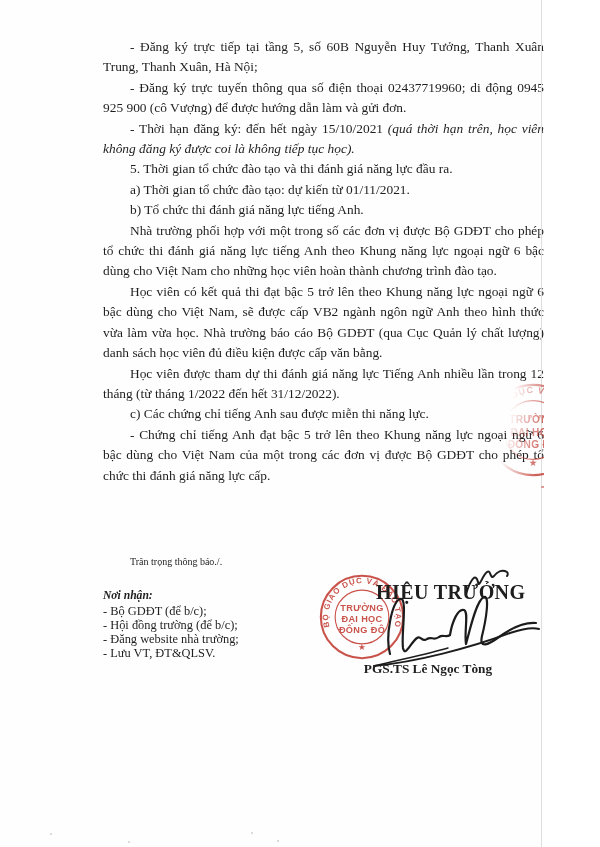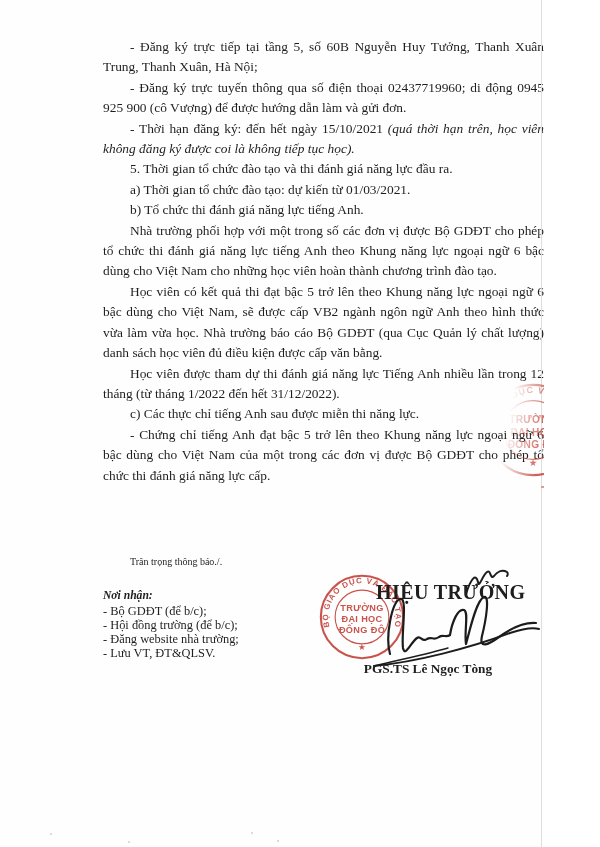--- a/index.html
+++ b/index.html
@@ -58,26 +58,26 @@
 </head>
 <body>
 
 <div class="page">
 
   <div class="body-text">
     <p class="para">- Đăng ký trực tiếp tại tầng 5, số 60B Nguyễn Huy Tưởng, Thanh Xuân Trung, Thanh Xuân, Hà Nội;</p>
     <p class="para">- Đăng ký trực tuyến thông qua số điện thoại 02437719960; di động 0945 925 900 (cô Vượng) để được hướng dẫn làm và gửi đơn.</p>
     <p class="para"><span>- Thời hạn đăng ký: đến hết ngày 15/10/2021 </span><i>(quá thời hạn trên, học viên không đăng ký được coi là không tiếp tục học).</i></p>
     <p class="para">5. Thời gian tổ chức đào tạo và thi đánh giá năng lực đầu ra.</p>
-    <p class="para">a) Thời gian tổ chức đào tạo: dự kiến từ 01/03/2021.</p>
+    <p class="para">a) Thời gian tổ chức đào tạo: dự kiến từ 01/11/2021.</p>
     <p class="para">b) Tổ chức thi đánh giá năng lực tiếng Anh.</p>
     <p class="para">Nhà trường phối hợp với một trong số các đơn vị được Bộ GDĐT cho phép tổ chức thi đánh giá năng lực tiếng Anh theo Khung năng lực ngoại ngữ 6 bậc dùng cho Việt Nam cho những học viên hoàn thành chương trình đào tạo.</p>
     <p class="para">Học viên có kết quả thi đạt bậc 5 trở lên theo Khung năng lực ngoại ngữ 6 bậc dùng cho Việt Nam, sẽ được cấp VB2 ngành ngôn ngữ Anh theo hình thức vừa làm vừa học. Nhà trường báo cáo Bộ GDĐT (qua Cục Quản lý chất lượng) danh sách học viên đủ điều kiện được cấp văn bằng.</p>
     <p class="para">Học viên được tham dự thi đánh giá năng lực Tiếng Anh nhiều lần trong 12 tháng (từ tháng 1/2022 đến hết 31/12/2022).</p>
-    <p class="para">c) Các thực chỉ tiếng Anh sau được miễn thi năng lực.</p>
+    <p class="para">c) Các chứng chỉ tiếng Anh sau được miễn thi năng lực.</p>
     <p class="para">- Chứng chỉ tiếng Anh đạt bậc 5 trở lên theo Khung năng lực ngoại ngữ 6 bậc dùng cho Việt Nam của một trong các đơn vị được Bộ GDĐT cho phép tổ chức thi đánh giá năng lực cấp.</p>
   </div>
 
   <div class="closing">Trân trọng thông báo./.</div>
 
   <div class="recipients">
     <p class="recipients-label">Nơi nhận:</p>
     <p class="recipients-item">- Bộ GDĐT (để b/c);</p>
     <p class="recipients-item">- Hội đồng trường (để b/c);</p>
     <p class="recipients-item">- Đăng website nhà trường;</p>

